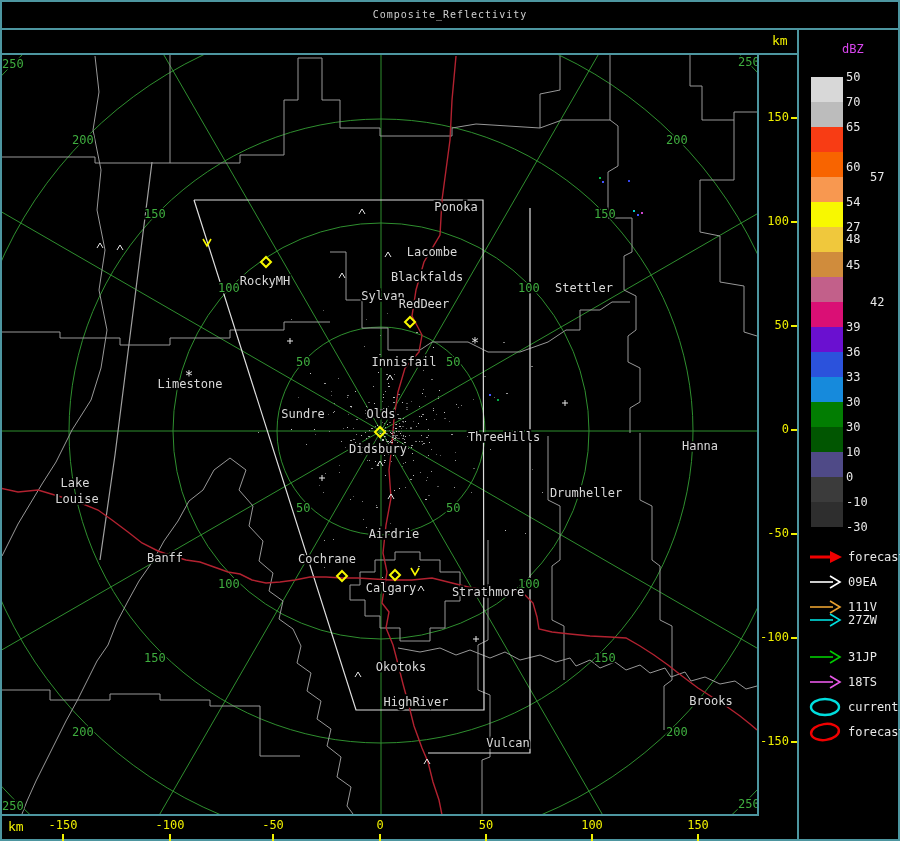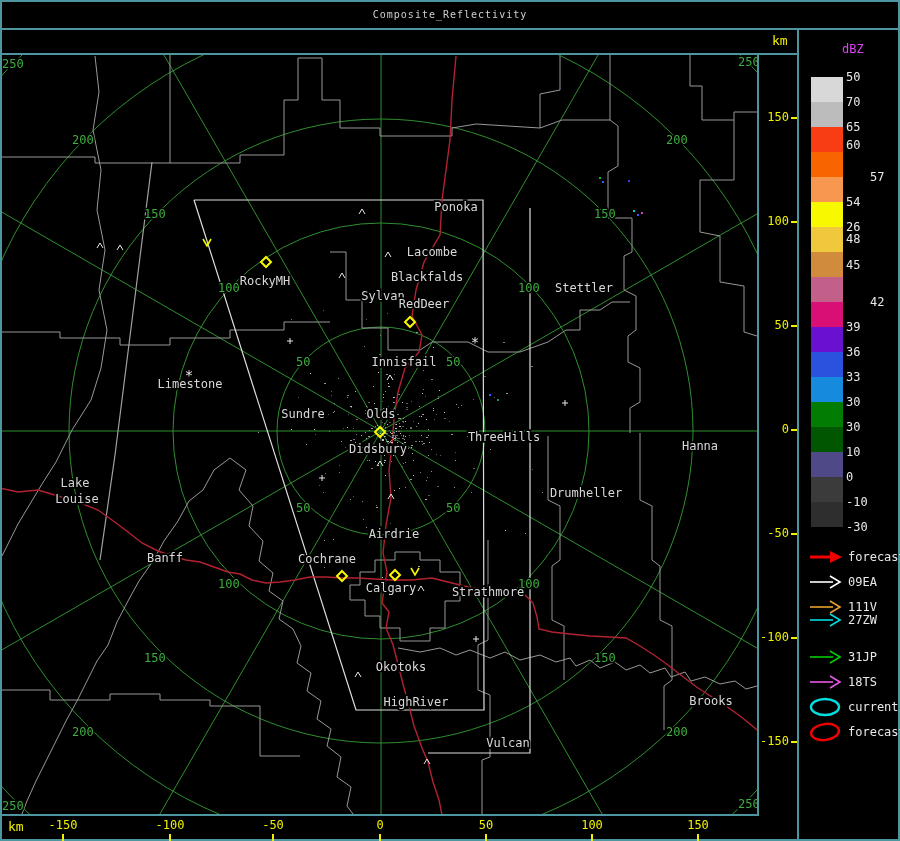--- a/index.html
+++ b/index.html
@@ -531,27 +531,27 @@
 
   <div id="colorbar">
     <span id="dbz-label">dBZ</span>
   <div class="swatch" style="top: 47px; background: rgb(216, 216, 216);"></div>
       <div class="swatch-label" style="top: 40px;">50</div>
       <div class="swatch" style="top: 72px; background: rgb(188, 188, 188);"></div>
       <div class="swatch-label" style="top: 65px;">70</div>
       <div class="swatch" style="top: 97px; background: rgb(248, 60, 20);"></div>
       <div class="swatch-label" style="top: 90px;">65</div>
       <div class="swatch" style="top: 122px; background: rgb(248, 100, 0);"></div>
-      <div class="swatch-label" style="top: 108px;">60</div>
+      <div class="swatch-label" style="top: 130px;">60</div>
       <div class="swatch" style="top: 147px; background: rgb(248, 152, 80);"></div>
       <div class="swatch-label" style="top: 140px; margin-left: 24px;">57</div>
       <div class="swatch" style="top: 172px; background: rgb(248, 248, 0);"></div>
       <div class="swatch-label" style="top: 165px;">54</div>
       <div class="swatch" style="top: 197px; background: rgb(240, 200, 60);"></div>
-      <div class="swatch-label" style="top: 190px;">26</div>
+      <div class="swatch-label" style="top: 190px;">27</div>
       <div class="swatch" style="top: 222px; background: rgb(208, 140, 60);"></div>
       <div class="swatch-label" style="top: 202px;">48</div>
       <div class="swatch" style="top: 247px; background: rgb(194, 96, 138);"></div>
       <div class="swatch-label" style="top: 228px;">45</div>
       <div class="swatch" style="top: 272px; background: rgb(218, 15, 117);"></div>
       <div class="swatch-label" style="top: 265px; margin-left: 24px;">42</div>
       <div class="swatch" style="top: 297px; background: rgb(106, 16, 208);"></div>
       <div class="swatch-label" style="top: 290px;">39</div>
       <div class="swatch" style="top: 322px; background: rgb(43, 82, 220);"></div>
       <div class="swatch-label" style="top: 315px;">36</div>

